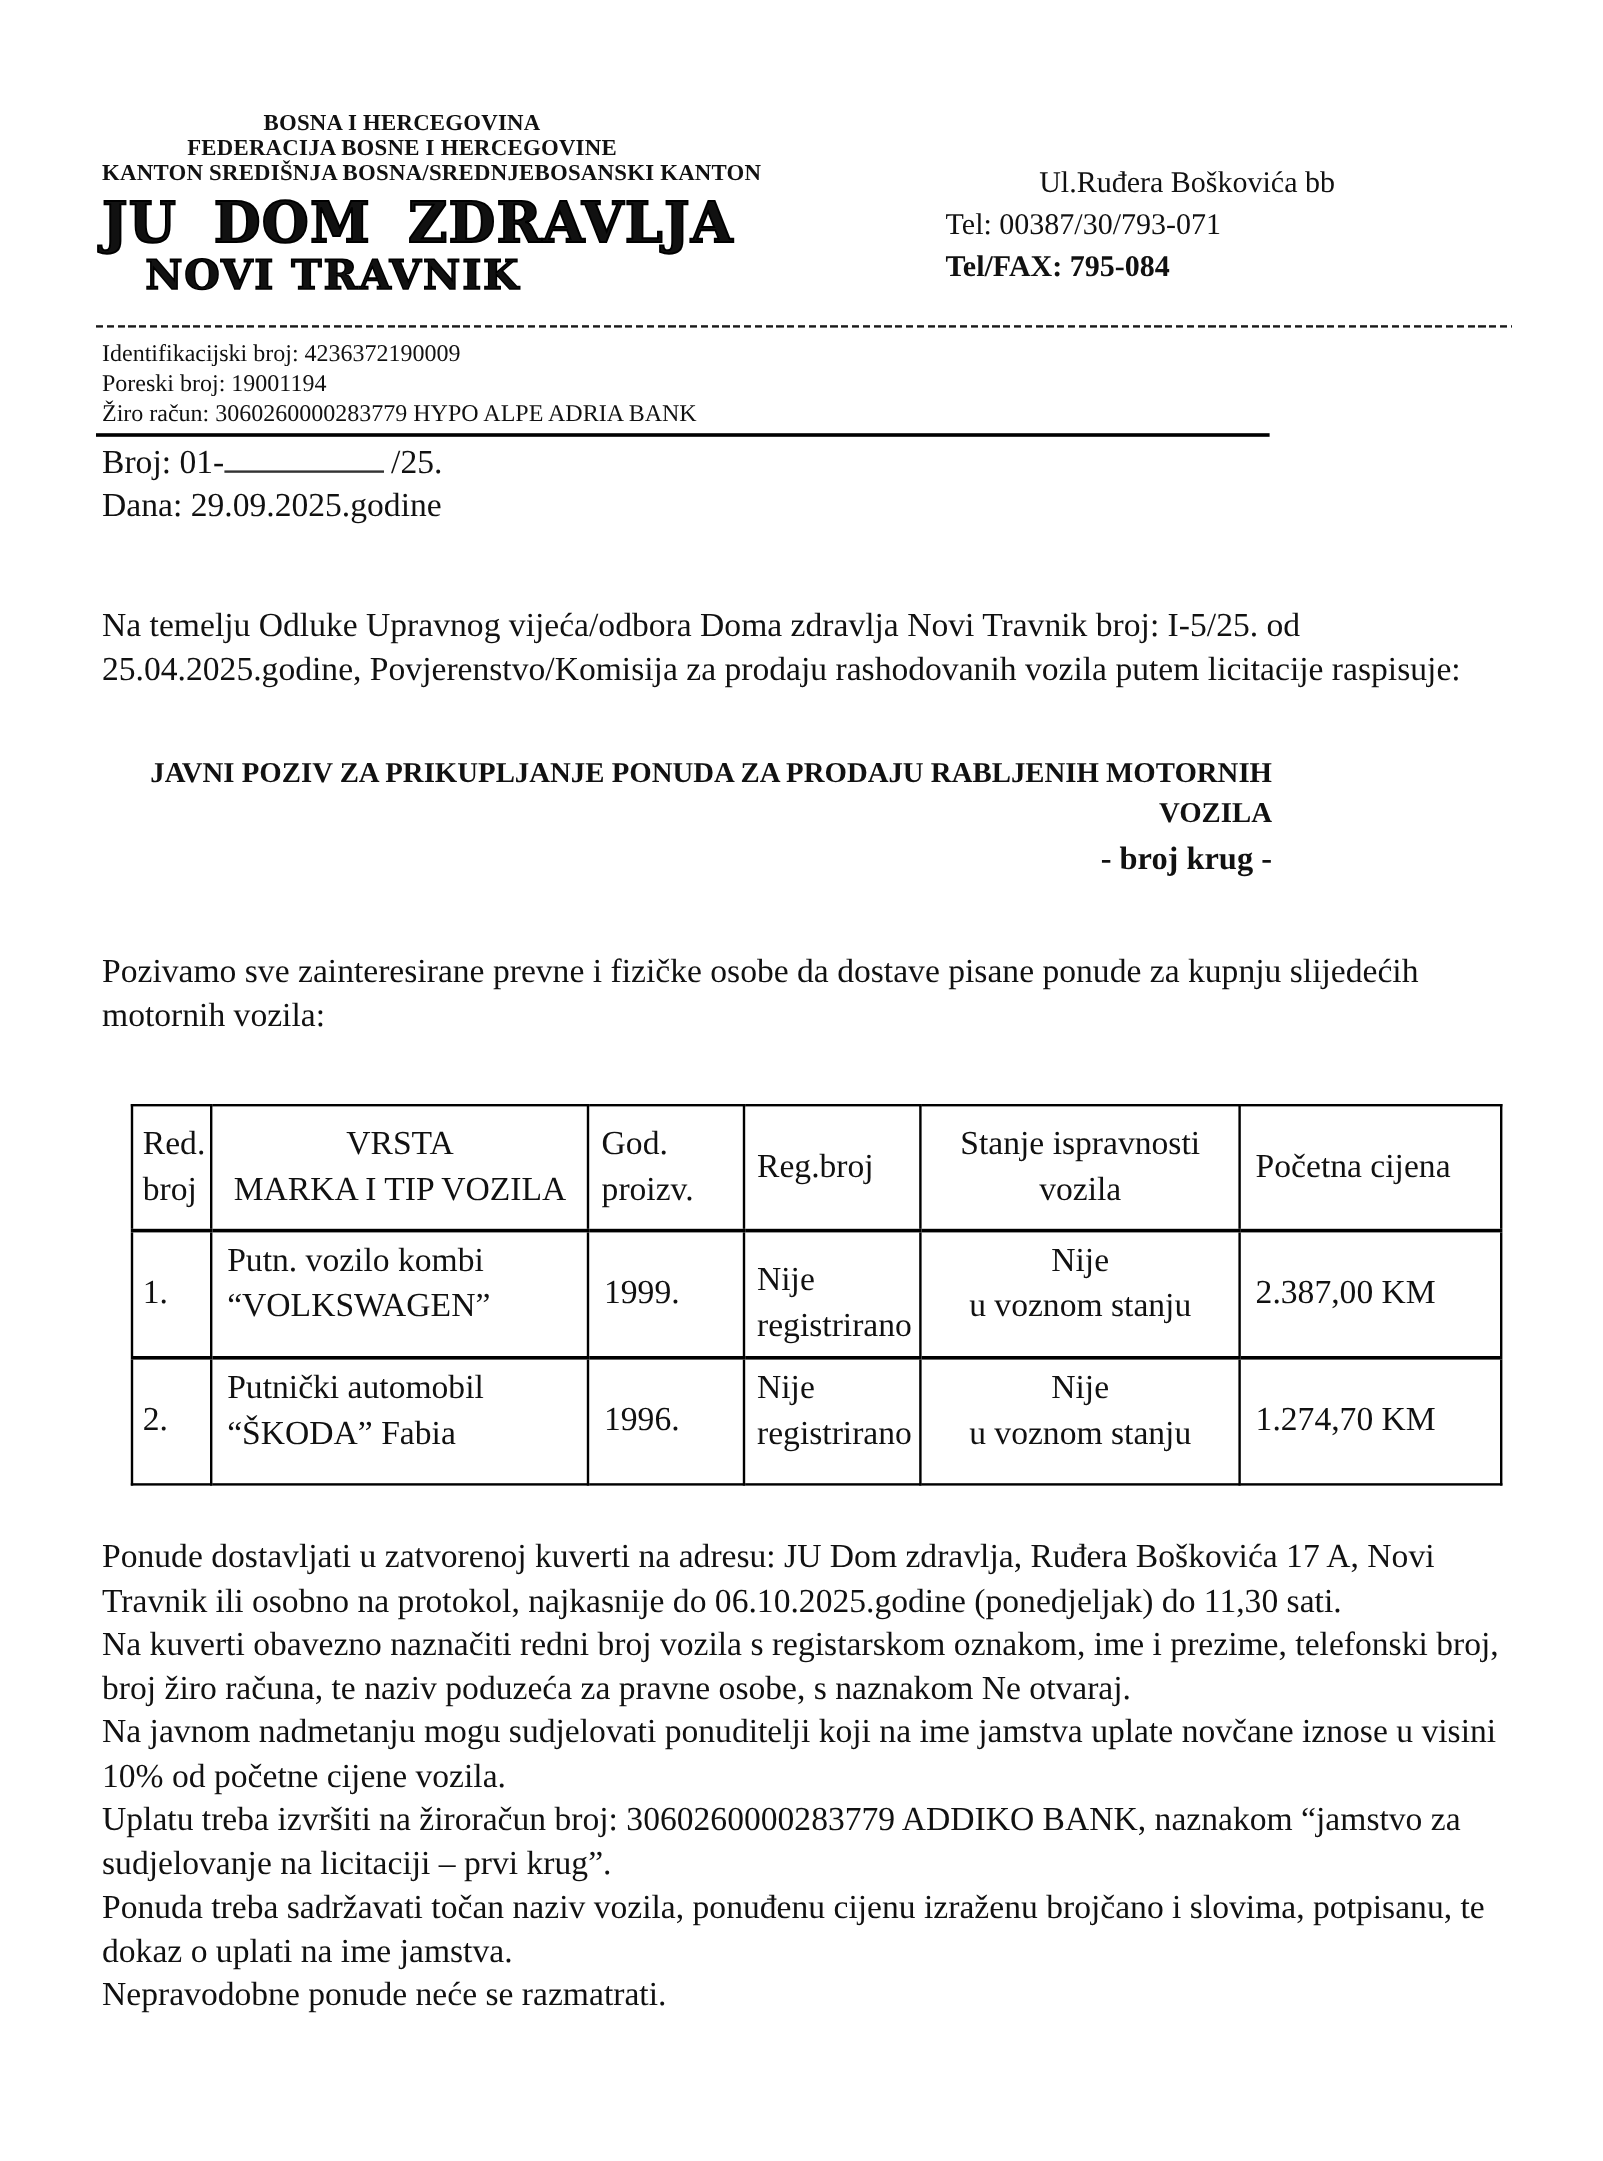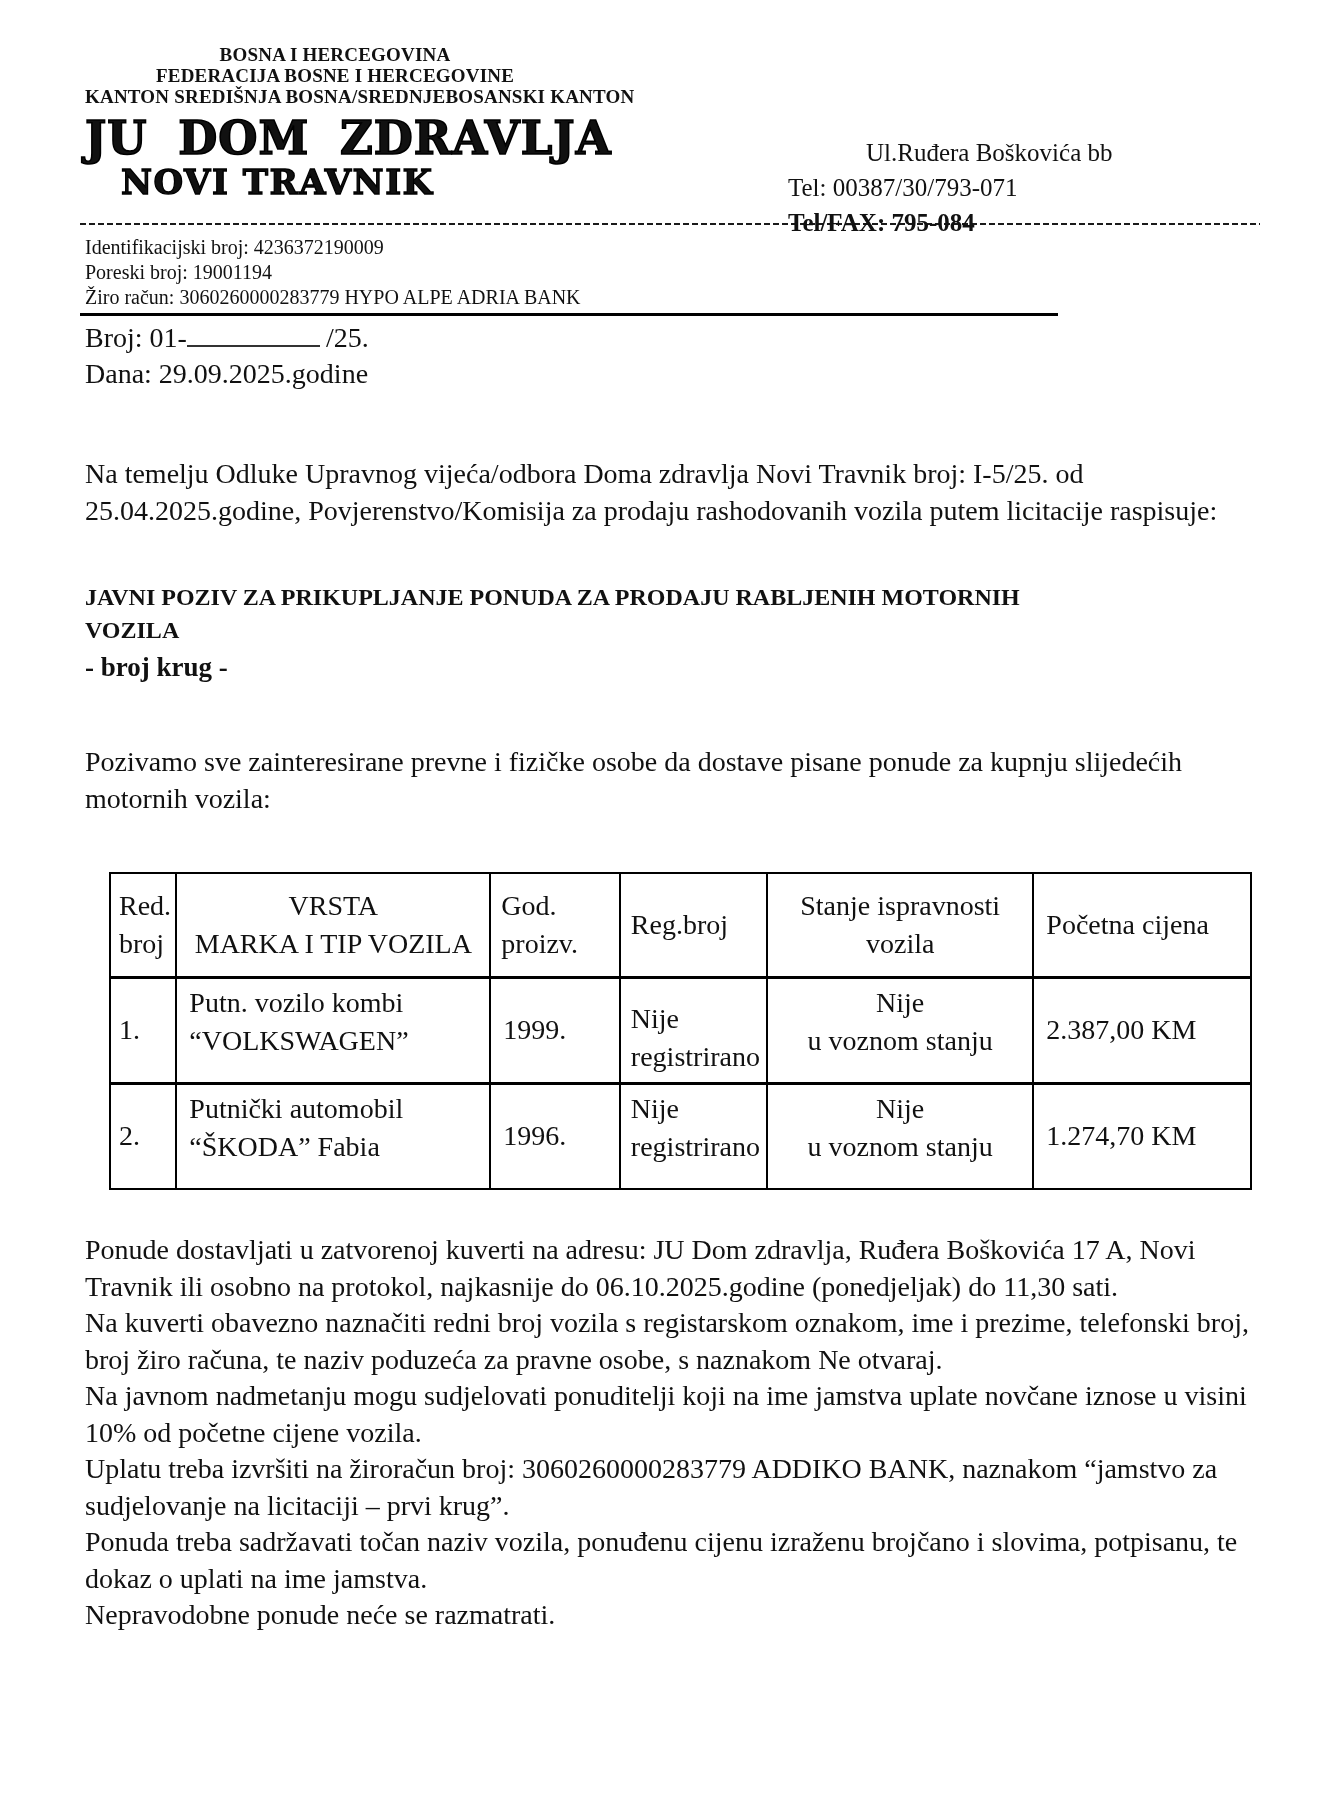--- a/index.html
+++ b/index.html
@@ -5,21 +5,21 @@
   * { margin: 0; padding: 0; box-sizing: border-box; }
   html, body { background: #ffffff; }
   .page {
     position: relative;
     width: 1336px;
     height: 1801px;
     margin: 0 auto;
     background: #ffffff;
     color: #111111;
     font-family: "Liberation Serif", serif;
-    padding: 44px 80px 0 85px;
+    padding: 92px 80px 0 85px;
     overflow: hidden;
   }
 
   
   .country-block {
     width: 500px;
     text-align: center;
     font-weight: bold;
     font-size: 19px;
     line-height: 21px;
@@ -88,21 +88,21 @@
   
   .intro-paragraph {
     margin-top: 64px;
     font-size: 28px;
     line-height: 36.5px;
     max-width: 1171px;
   }
   .title-block {
     margin-top: 52px;
     width: 975px;
-    text-align: left;
+    text-align: right;
   }
   .title-main { font-weight: bold; font-size: 24px; line-height: 33px; }
   .title-sub  { font-weight: bold; font-size: 27px; line-height: 41px; }
   .invitation-paragraph {
     margin-top: 56px;
     font-size: 28px;
     line-height: 36.5px;
     max-width: 1171px;
   }
 

